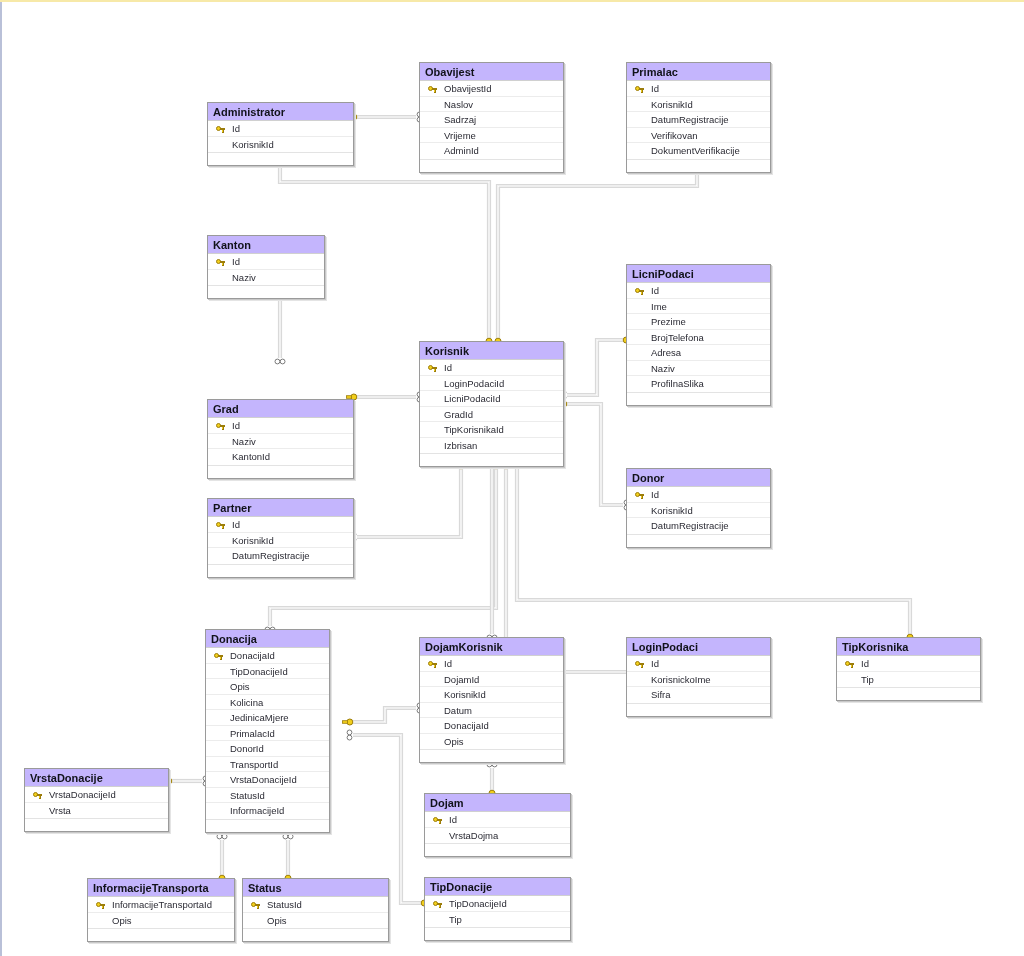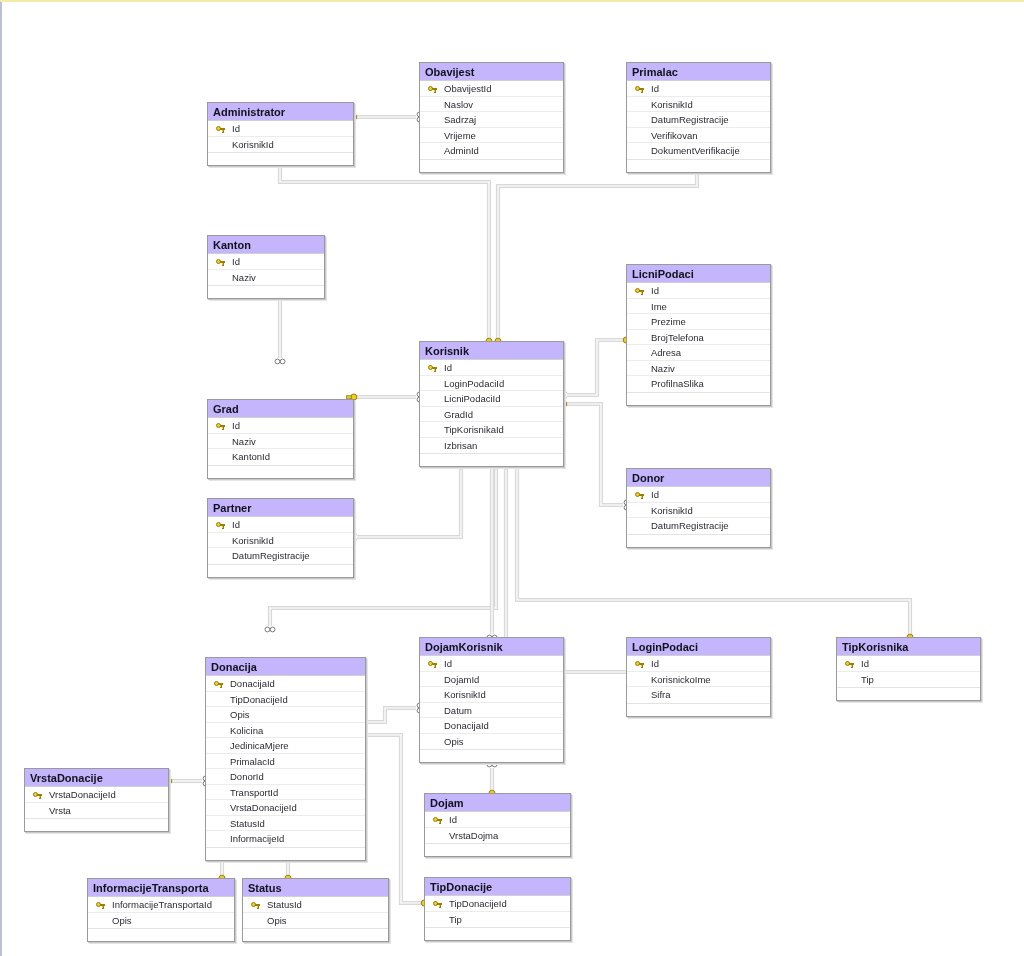--- a/index.html
+++ b/index.html
@@ -446,21 +446,21 @@
           <div class="row"><span class="key">
               <span class="kb"></span>
               <span class="ks"></span>
               <span class="kt"></span>
             </span><span>Id</span></div>
           <div class="row"><span>KorisnikId</span></div>
           <div class="row"><span>DatumRegistracije</span></div>
         </div>
         <div class="pad"></div>
       </div>
-      <div class="table" style="left: 205px; top: 657px; width: 161px;">
+      <div class="table" style="left: 205px; top: 629px; width: 125px;">
         <div class="title">Donacija</div>
         <div class="rows">
           <div class="row"><span class="key">
               <span class="kb"></span>
               <span class="ks"></span>
               <span class="kt"></span>
             </span><span>DonacijaId</span></div>
           <div class="row"><span>TipDonacijeId</span></div>
           <div class="row"><span>Opis</span></div>
           <div class="row"><span>Kolicina</span></div>

